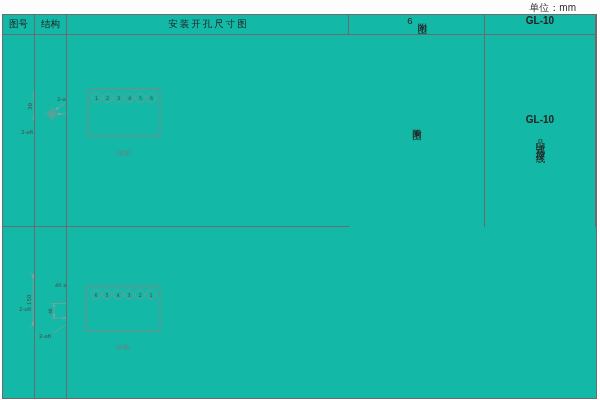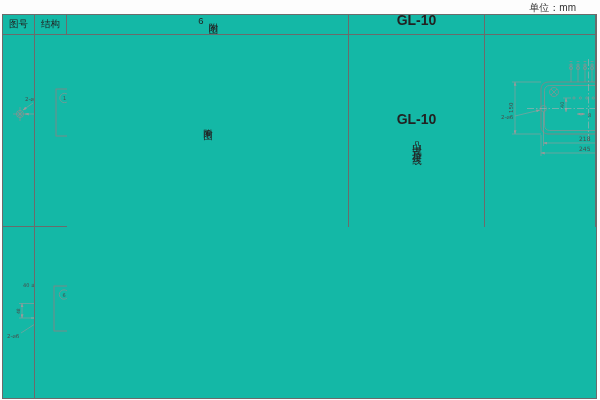--- a/index.html
+++ b/index.html
@@ -8,21 +8,21 @@
   .tbl{position:absolute;left:2px;top:14px;width:595px;height:385px;border:1px solid #6b6b6b;box-sizing:border-box;
        display:grid;grid-template-columns:32px 32px 282px 136px 1fr;grid-template-rows:20px 192px 1fr;background:#14b8a6;}
   .c{border-right:1px solid #6b6b6b;border-bottom:1px solid #6b6b6b;position:relative;overflow:hidden;}
   .noR{border-right:none;}
   .noB{border-bottom:none;}
   .hd{display:flex;align-items:center;justify-content:center;font-size:9.5px;color:#222;}
   .sp{letter-spacing:7px;text-indent:7px;}
   .sp2{letter-spacing:2px;text-indent:2px;}
   .vcell{display:flex;flex-direction:column;align-items:center;justify-content:center;gap:6px;}
   .vtext{writing-mode:vertical-rl;text-orientation:upright;letter-spacing:3px;font-size:9.5px;color:#222;}
-  .model{font-size:14px;font-weight:600;color:#222;}
+  .model{font-size:10px;font-weight:600;color:#222;}
   svg{display:block;}
   .ln{stroke:#858585;stroke-width:0.9;fill:none;}
   .ln2{stroke:#8f8f8f;stroke-width:0.7;fill:none;}
   .dm{stroke:#9a9a9a;stroke-width:0.6;fill:none;}
   .cl{stroke:#b0b0b0;stroke-width:0.6;fill:none;stroke-dasharray:7 2 1.5 2;}
   text{fill:#4a4a4a;font-family:"DejaVu Sans",sans-serif;font-size:6px;}
   .t5{font-size:5px;}
   .t55{font-size:5.5px;}
   .t45{font-size:4.5px;}
   .note{fill:#777;}
@@ -37,20 +37,21 @@
     </marker>
   </defs>
 </svg>
 
 <div class="unit">单位：mm</div>
 
 <div class="tbl">
 
   <div class="c hd">图号</div>
   <div class="c hd">结构</div>
+  <div class="c hd sp2">安装开孔尺寸图</div>
 
   <div class="c vcell">
     <span class="vtext">附图6</span>
   </div>
   <div class="c vcell">
     <span class="model">GL-10</span>
     <span class="vtext">凸出式前接线</span>
   </div>
 
   <div class="c">

